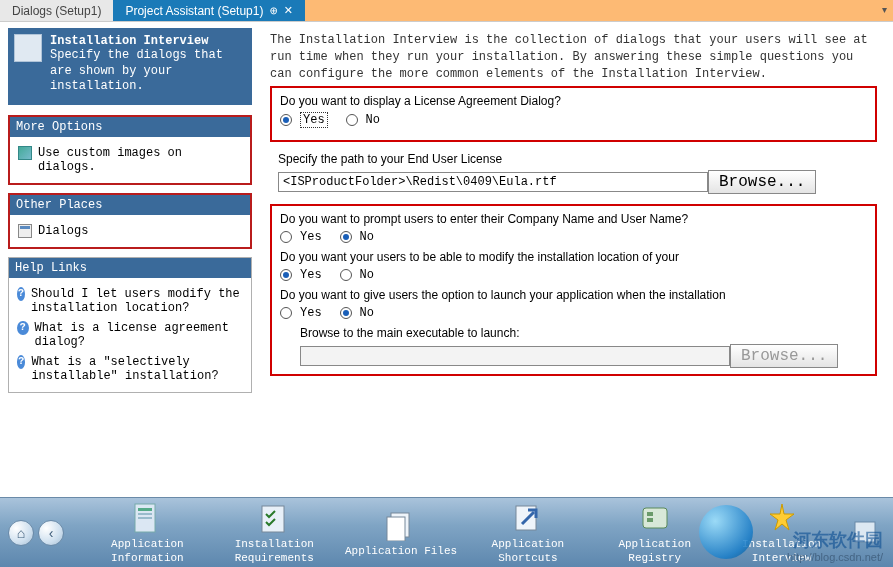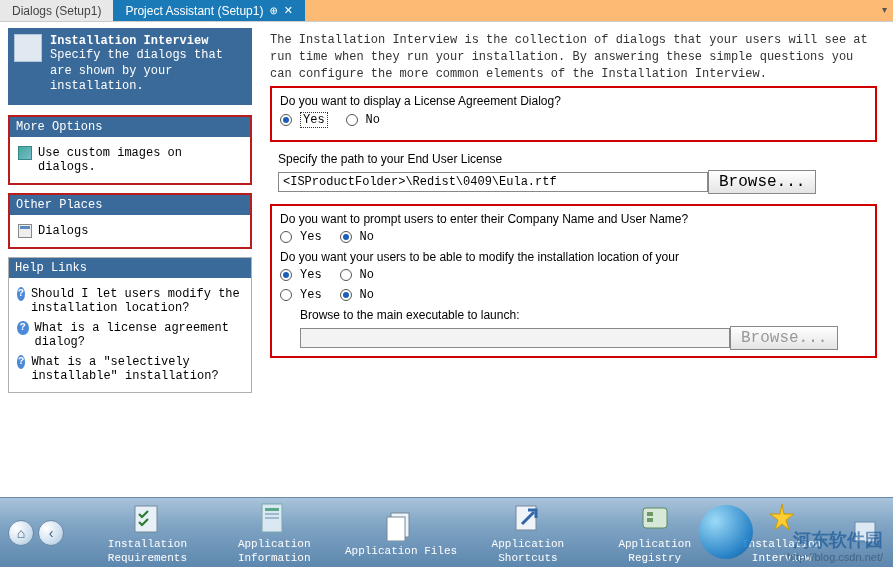--- a/index.html
+++ b/index.html
@@ -293,20 +293,21 @@
         <label class="radio-opt">
             <span class="radio sel"></span>
             <span>Yes</span>
           </label>
         <label class="radio-opt">
             <span class="radio"></span>
             <span>No</span>
           </label>
       </div>
 
+      <div class="group-q">Do you want to give users the option to launch your application when the installation</div>
       <div class="radio-row">
         <label class="radio-opt">
             <span class="radio"></span>
             <span>Yes</span>
           </label>
         <label class="radio-opt">
             <span class="radio sel"></span>
             <span>No</span>
           </label>
       </div>
@@ -324,41 +325,41 @@
 </div>
 
 <div class="bottom-bar">
   <div class="nav-btns">
     <div class="nav-circle">⌂</div>
     <div class="nav-circle">‹</div>
   </div>
   <div class="bottom-item">
     <div class="ic">
         <svg width="32" height="32">
-          <rect x="4" y="4" width="22" height="26" fill="#e8f0f8" stroke="#789"></rect>
-          <path d="M8 12 l3 3 l6 -6" stroke="#2a7a2a" stroke-width="2" fill="none"></path>
-          <path d="M8 20 l3 3 l6 -6" stroke="#2a7a2a" stroke-width="2" fill="none"></path>
-        </svg>
-      </div>
-    <span>Installation Requirements</span>
-  </div>
-  <div class="bottom-item">
-    <div class="ic">
-        <svg width="32" height="32">
           <rect x="4" y="2" width="20" height="28" fill="#dbe7f3" stroke="#7aa"></rect>
           <rect x="7" y="6" width="14" height="3" fill="#5a8"></rect>
           <rect x="7" y="11" width="14" height="2" fill="#9bc"></rect>
           <rect x="7" y="15" width="14" height="2" fill="#9bc"></rect>
         </svg>
       </div>
     <span>Application Information</span>
   </div>
   <div class="bottom-item">
     <div class="ic">
         <svg width="32" height="32">
+          <rect x="4" y="4" width="22" height="26" fill="#e8f0f8" stroke="#789"></rect>
+          <path d="M8 12 l3 3 l6 -6" stroke="#2a7a2a" stroke-width="2" fill="none"></path>
+          <path d="M8 20 l3 3 l6 -6" stroke="#2a7a2a" stroke-width="2" fill="none"></path>
+        </svg>
+      </div>
+    <span>Installation Requirements</span>
+  </div>
+  <div class="bottom-item">
+    <div class="ic">
+        <svg width="32" height="32">
           <rect x="6" y="4" width="18" height="24" fill="#eef4fa" stroke="#789"></rect>
           <rect x="2" y="8" width="18" height="24" fill="#fff" stroke="#789"></rect>
         </svg>
       </div>
     <span>Application Files</span>
   </div>
   <div class="bottom-item">
     <div class="ic">
         <svg width="32" height="32">
           <rect x="4" y="4" width="20" height="24" fill="#eef4fa" stroke="#789"></rect>

